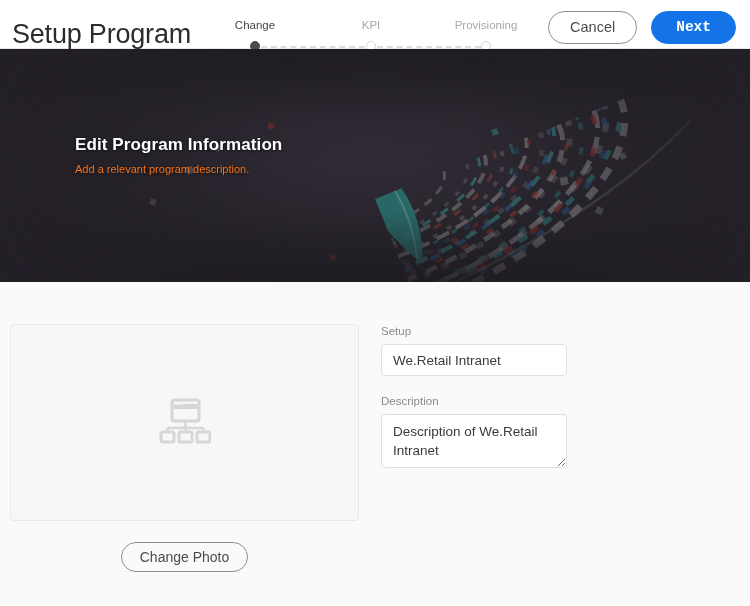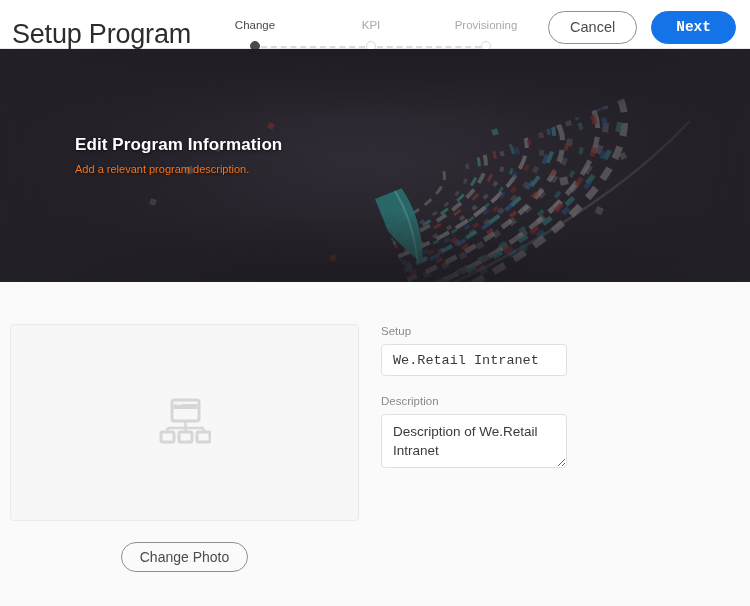--- a/index.html
+++ b/index.html
@@ -257,21 +257,21 @@
     color: #8a8a8a;
     margin-bottom: 6px;
     line-height: 14px;
   }
 
   .text-input {
     width: 186px;
     height: 32px;
     padding: 0 11px;
     font-size: 13.5px;
-    font-family: Liberation Mono, monospace;
+    font-family: Liberation Sans, sans-serif;
     color: #3a3a3a;
     background: #ffffff;
     border: 1px solid #e0e0e0;
     border-radius: 4px;
     outline: none;
   }
 
   .textarea-input {
     width: 186px;
     height: 54px;

